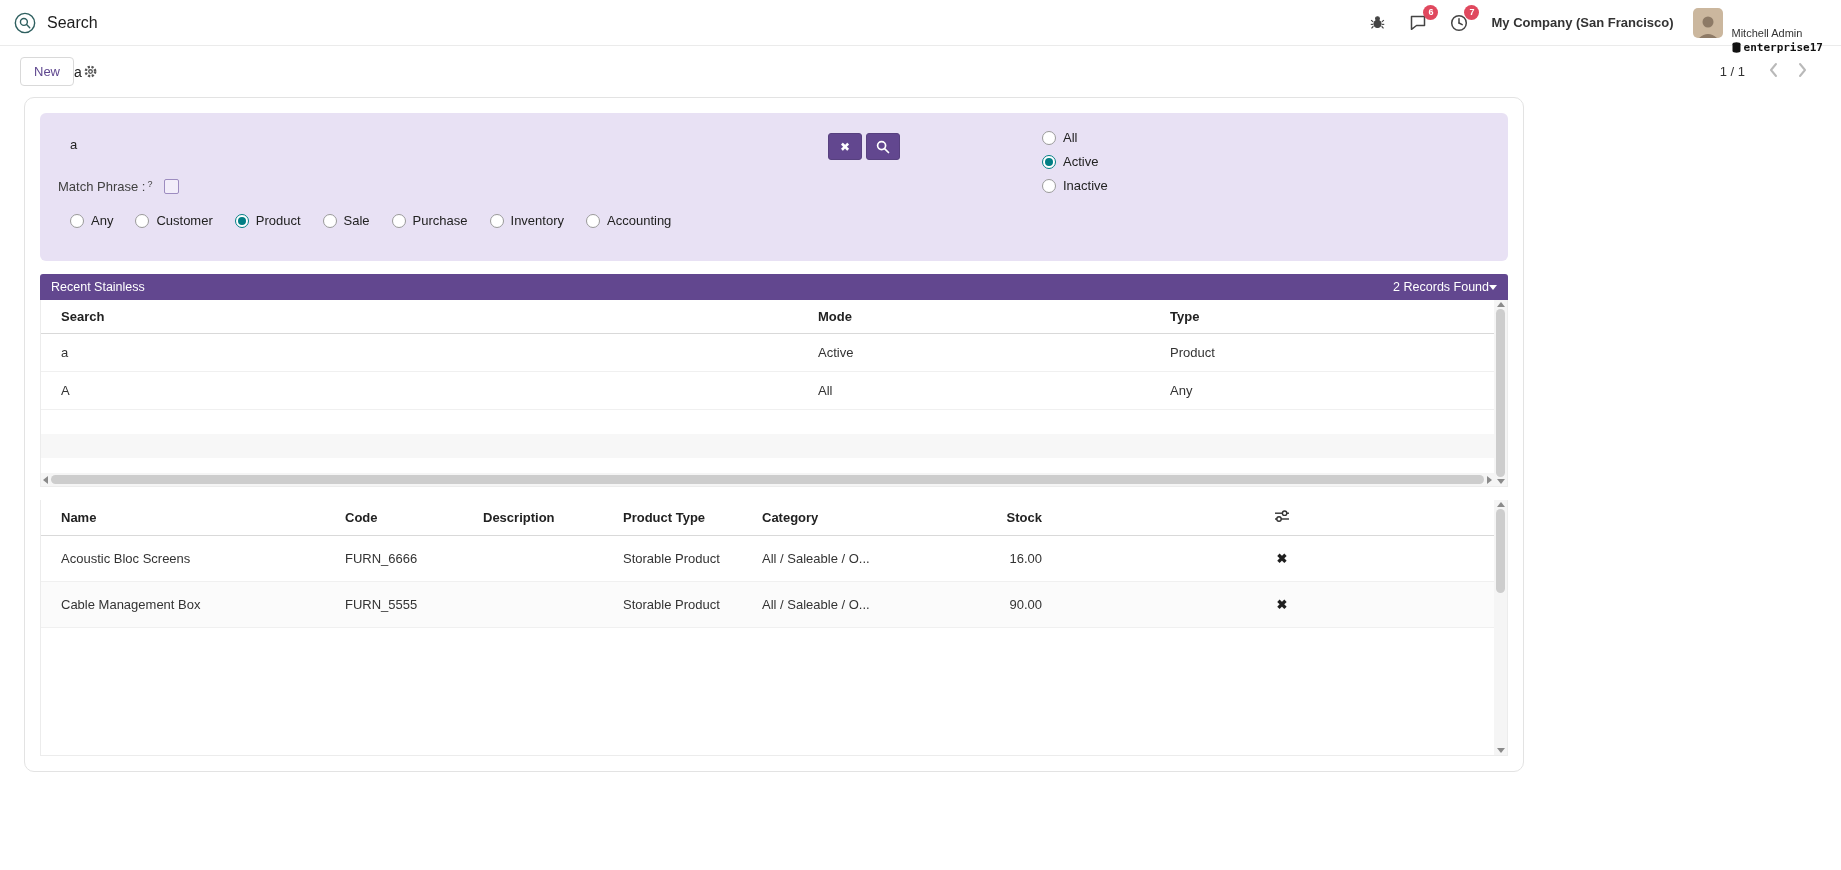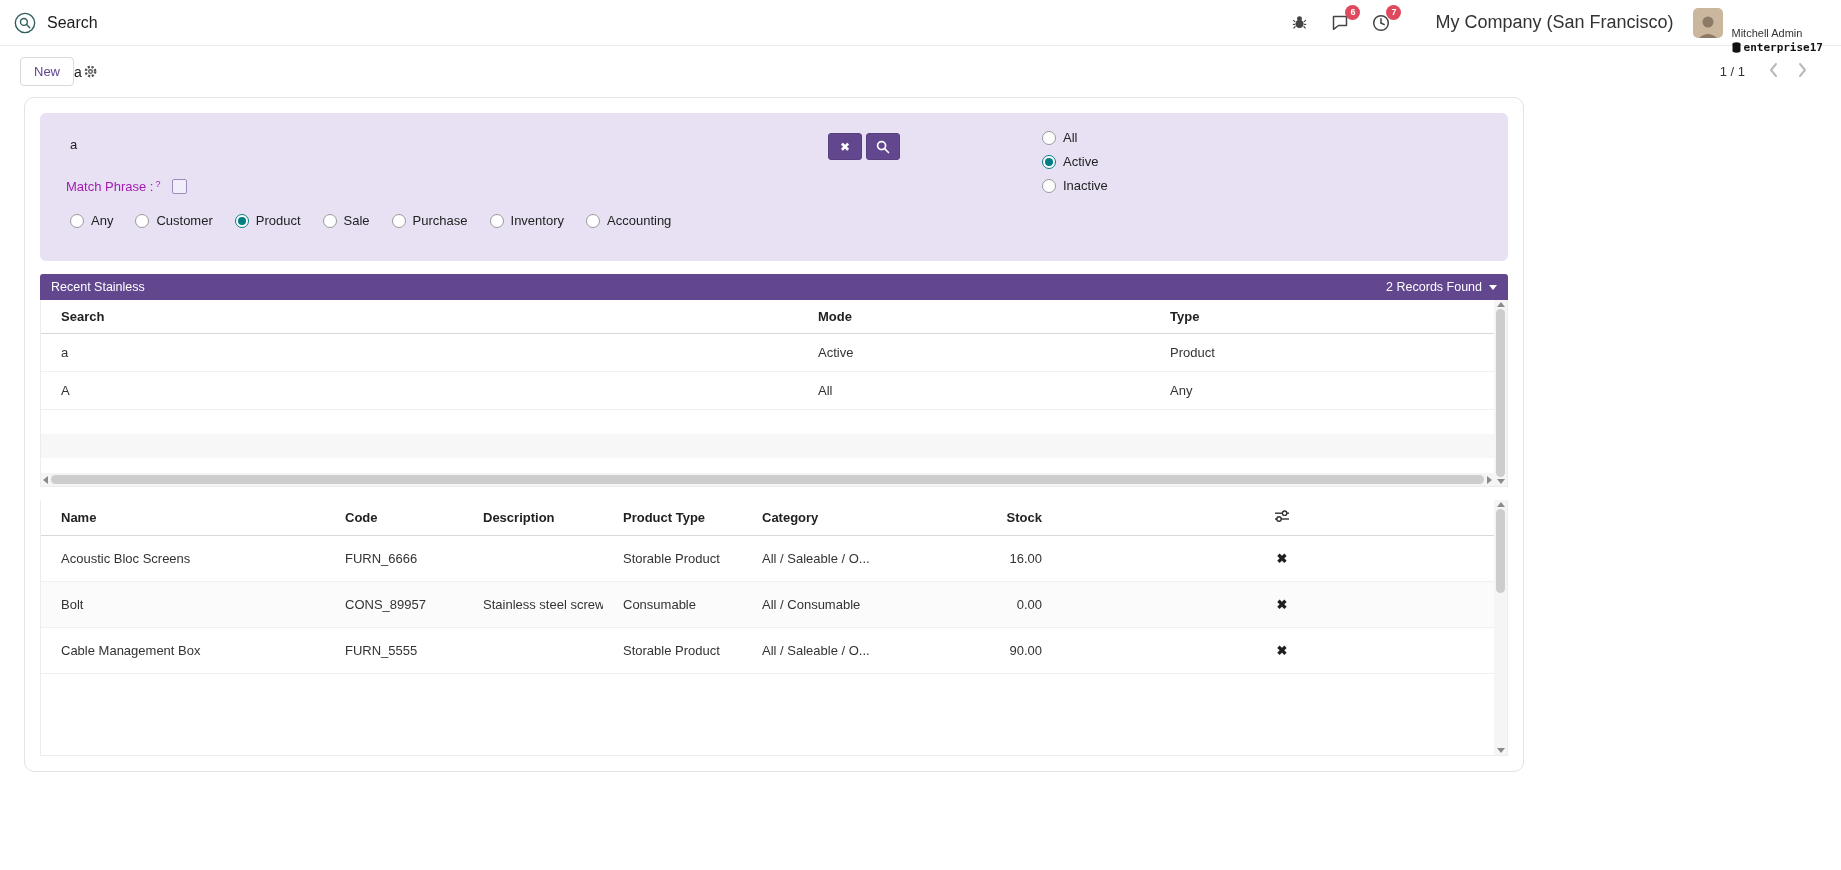--- a/index.html
+++ b/index.html
@@ -16,21 +16,21 @@
   }
   .topbar-left { display:flex; align-items:center; gap:11px; }
   .app-title { font-size:16px; color:#1c1c1c; }
   .topbar-right { display:flex; align-items:center; gap:19px; }
   .icon-btn { position:relative; width:22px; height:22px; display:flex; align-items:center; justify-content:center; cursor:pointer; }
   .badge {
     position:absolute; top:-7px; right:-9px; background:#e0485e; color:#fff;
     font-size:9px; font-weight:bold; min-width:15px; height:15px; border-radius:8px;
     display:flex; align-items:center; justify-content:center; padding:0 3px;
   }
-  .company { font-size:18px; color:#333; margin-left:24px; }
+  .company { font-size:13px; color:#333; margin-left:2px;font-weight:bold; }
   .avatar { width:30px; height:30px; border-radius:5px; background:#cbb79e; overflow:hidden; display:flex; align-items:flex-end; justify-content:center; }
   .user-block { display:flex; flex-direction:column; line-height:1.25; margin-left:-10px;margin-top:37px; }
   .user-name { font-size:11px; color:#333; }
   .user-db { font-size:11px; font-weight:bold; color:#111; display:flex; align-items:center; gap:3px; font-family:"DejaVu Sans Mono", monospace; }
   
   .control-panel { display:flex; justify-content:space-between; align-items:center; padding:11px 24px 7px 20px; }
   .cp-left { display:flex; align-items:center; }
   .btn-new {
     background:#fff; border:1px solid #d9d9d9; color:#5f478f; font-size:13px;
     padding:6px 13px; border-radius:4px; cursor:pointer; font-family:inherit;
@@ -52,31 +52,31 @@
   .sp-buttons { position:absolute; left:788px; top:20px; display:flex; gap:4px; }
   .sp-btn {
     width:34px; height:27px; background:#62478f; border:1px solid #57407f; border-radius:3px;
     color:#fff; display:flex; align-items:center; justify-content:center; cursor:pointer; font-size:12px;
   }
   .status-stack { position:absolute; left:1002px; top:17px; display:flex; flex-direction:column; gap:9px; }
   .radio-item { display:flex; align-items:center; gap:7px; font-size:13px; cursor:pointer; color:#222; }
   .radio { width:14px; height:14px; border:1px solid #9a9a9a; background:#fff; border-radius:50%; position:relative; flex:none; }
   .radio.checked { border-color:#017e84; }
   .radio.checked::after { content:""; position:absolute; inset:2px; border-radius:50%; background:#017e84; }
-  .match-row { position:absolute; left:26px; top:66px; display:flex; align-items:flex-start; font-size:13px; color:#a21caf; }
+  .match-row { position:absolute; left:18px; top:66px; display:flex; align-items:flex-start; font-size:13px; color:#404040; }
   .match-row sup { font-size:9px; margin-left:2px; }
   .checkbox { width:15px; height:15px; border:1px solid #9d8cc0; border-radius:2px; background:#f2edfa; display:inline-block; margin-left:12px; cursor:pointer; }
   .type-row { position:absolute; left:30px; top:100px; display:flex; align-items:center; gap:22px; }
   
   .section { margin-top:13px; }
   .section-header {
     height:26px; background:#62478f; color:#fff; display:flex; justify-content:space-between;
     align-items:center; padding:0 11px; font-size:12.5px; border-radius:3px 3px 0 0;
   }
-  .records { display:flex; align-items:center; gap:7px; cursor:pointer;justify-content:space-between; }
+  .records { display:flex; align-items:center; cursor:pointer;justify-content:space-between; }
   .caret-down { width:0; height:0; border-left:4px solid transparent; border-right:4px solid transparent; border-top:5px solid #fff; }
   .table-area { position:relative; border:1px solid #ececec; border-top:none; overflow:hidden; background:#fff; }
   .recent-area { height:187px; }
   .product-area { height:256px; }
   table { border-collapse:collapse; width:1455px; table-layout:fixed; font-size:13px; }
   thead th { text-align:left; font-weight:bold; padding:9px 6px 9px 20px; border-bottom:1px solid #d9d9d9; color:#222; white-space:nowrap; overflow:hidden; }
   tbody td { padding:11px 6px 11px 20px; border-bottom:1px solid #f0f0f0; color:#333; white-space:nowrap; overflow:hidden; }
   .product-table tbody td { padding-top:14px; padding-bottom:14px; }
   .product-table tbody tr:nth-child(even) td { background:#fbfbfb; }
   .col-right, td.col-right, th.col-right { text-align:right; padding-right:10px; padding-left:6px; }
@@ -350,31 +350,20 @@
               <td>FURN_6666</td>
               <td></td>
               <td>Storable Product</td>
               <td>All / Saleable / O...</td>
               <td class="col-right">16.00</td>
               <td></td>
               <td class="col-center"><button class="row-x">✖</button></td>
               <td></td>
             </tr>
             <tr>
-              <td>Bolt</td>
-              <td>CONS_89957</td>
-              <td>Stainless steel screw</td>
-              <td>Consumable</td>
-              <td>All / Consumable</td>
-              <td class="col-right">0.00</td>
-              <td></td>
-              <td class="col-center"><button class="row-x">✖</button></td>
-              <td></td>
-            </tr>
-            <tr>
               <td>Cable Management Box</td>
               <td>FURN_5555</td>
               <td></td>
               <td>Storable Product</td>
               <td>All / Saleable / O...</td>
               <td class="col-right">90.00</td>
               <td></td>
               <td class="col-center"><button class="row-x">✖</button></td>
               <td></td>
             </tr>

